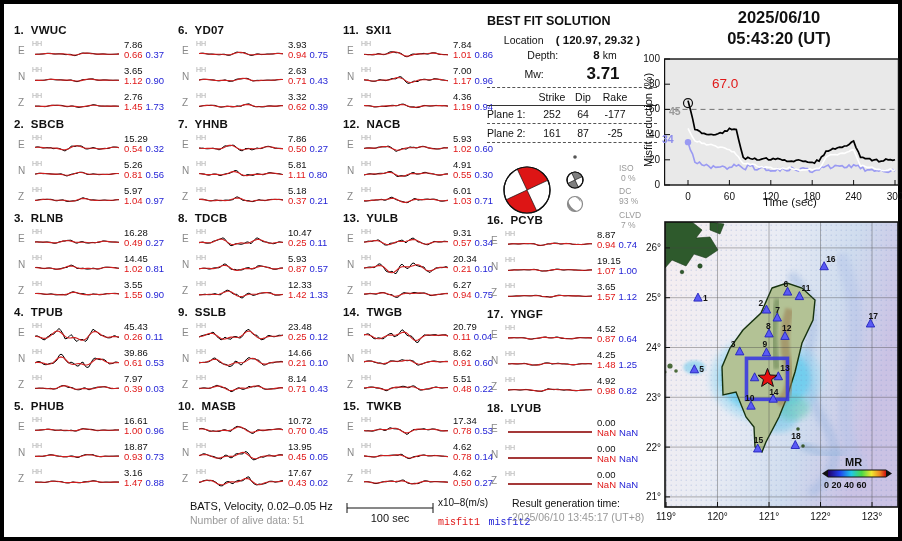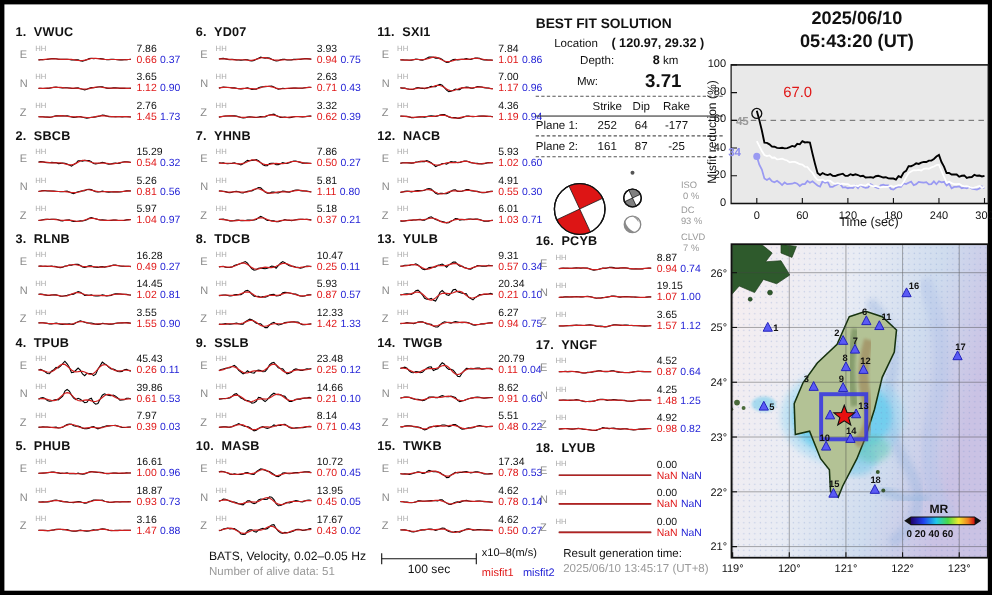--- a/index.html
+++ b/index.html
@@ -41,21 +41,21 @@
         font-size:11px;white-space:nowrap;}
   #xlab{position:absolute;left:735px;top:196px;width:110px;text-align:center;font-size:11.5px;}
   #best-label{position:absolute;left:712px;top:76px;color:#e01818;font-weight:normal;font-size:13.5px;}
   #white-label{position:absolute;left:669px;top:105px;color:#9a9a9a;font-weight:bold;font-size:10.5px;}
   #blue-label{position:absolute;left:662px;top:133px;color:#8c8cec;font-weight:bold;font-size:10.5px;}
   #evtitle{position:absolute;left:660px;top:7px;width:238px;text-align:center;
            font-size:16.5px;font-weight:bold;line-height:21px;}
   
   .foot-b{font-size:11px;}
   .foot-g{font-size:10.5px;color:#999;}
-  #misfitkey span{font-size:10px;}
+  #misfitkey span{font-size:10px;font-family:Liberation Mono, monospace;}
 </style>
 </head>
 <body>
 
 <div id="frame">
 
   <div class="edge" style="left:0;top:0;width:902px;height:4px"></div>
   <div class="edge" style="left:0;top:537px;width:902px;height:4px"></div>
   <div class="edge" style="left:0;top:0;width:4px;height:541px"></div>
   <div class="edge" style="left:898px;top:0;width:4px;height:541px"></div>

